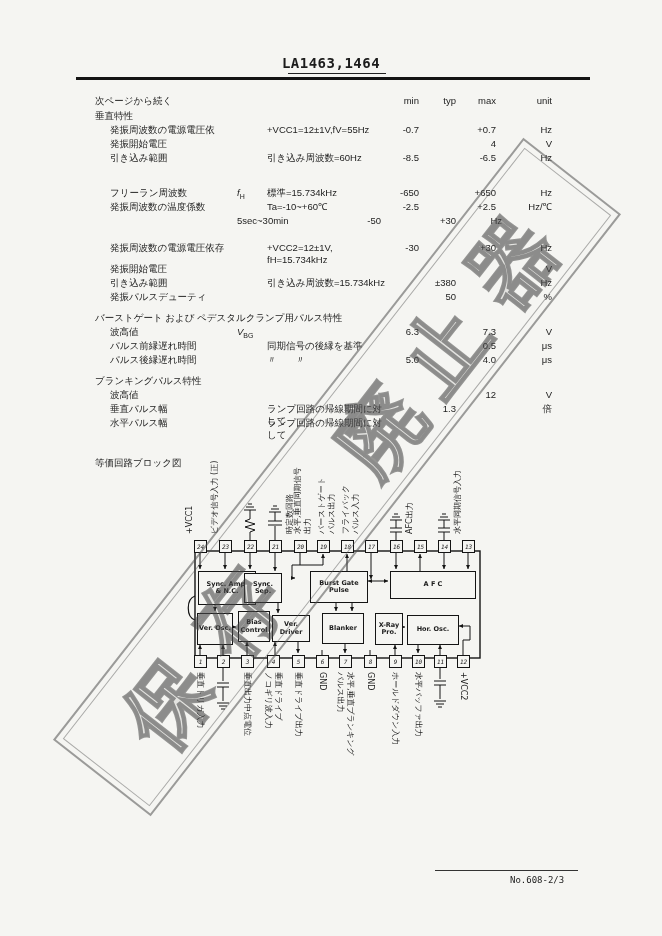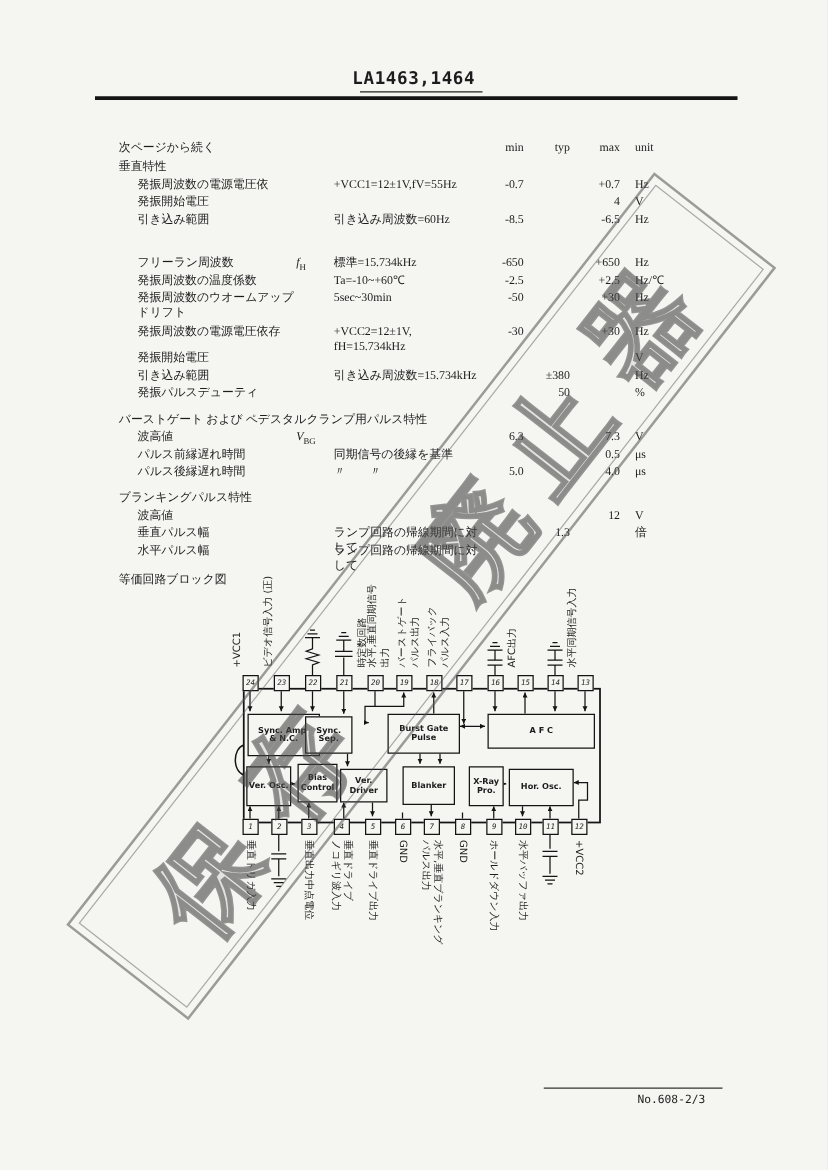--- a/index.html
+++ b/index.html
@@ -10,26 +10,26 @@
          font-family:"DejaVu Sans Mono",monospace;font-size:14px;font-weight:600;letter-spacing:.5px;}
   .title-underline{position:absolute;left:288px;top:73px;width:98px;height:1px;background:#222;}
   .top-rule{position:absolute;left:76px;top:77px;width:514px;height:3px;background:#141414;}
   
   .foot-rule{position:absolute;left:435px;top:870px;width:143px;height:1px;background:#333;}
   .footer-no{position:absolute;left:510px;top:875px;font-family:"DejaVu Sans Mono",monospace;font-size:9px;}
   
   .trow{position:absolute;left:87px;width:486px;display:grid;
         grid-template-columns:150px 30px 120px 38px 37px 40px 50px;
         font-size:9.5px;line-height:12px;white-space:pre-line;
-        font-family:Liberation Serif, serif;margin-top:18px;}
+        font-family:Liberation Sans, sans-serif;}
   .trow .lbl{padding-left:23px;}
   .trow .sec{grid-column:1 / -1;padding-left:8px;}
   .trow .hd1{padding-left:8px;}
   .trow .c-min,.trow .c-typ,.trow .c-max{text-align:right;padding-right:6px;}
-  .trow .c-unit{padding-left:6px;}
+  .trow .c-unit{padding-left:6px;text-align:right;}
   .trow sub{font-size:7px;}
   
   .diag-caption{position:absolute;left:95px;top:457px;font-size:9.5px;}
   .circuit-svg{position:absolute;left:140px;top:468px;}
   .blk{position:absolute;border:1.2px solid #141414;background:#f5f5f2;
        display:flex;align-items:center;justify-content:center;text-align:center;
        font-size:6.5px;font-weight:600;line-height:7.5px;white-space:pre-line;z-index:3;}
   .pbox{position:absolute;width:11px;height:11px;border:1.1px solid #141414;background:#f5f5f2;
         font-size:6px;font-style:italic;line-height:11px;text-align:center;z-index:3;
         font-family:"DejaVu Sans Mono",monospace;}
@@ -110,22 +110,20 @@
     <span class="lbl">発振周波数の温度係数</span>
     <span></span>
     <span>Ta=-10~+60℃</span>
     <span class="c-min">-2.5</span>
     <span class="c-typ"></span>
     <span class="c-max">+2.5</span>
     <span class="c-unit">Hz/℃</span>
   </div>
 
   <div class="trow" style="top:215px">
-    <span class="lbl">発振周波数のウオームアップ
-ドリフト</span>
     <span></span>
     <span>5sec~30min</span>
     <span class="c-min">-50</span>
     <span class="c-typ"></span>
     <span class="c-max">+30</span>
     <span class="c-unit">Hz</span>
   </div>
 
   <div class="trow" style="top:242px">
     <span class="lbl">発振周波数の電源電圧依存</span>

